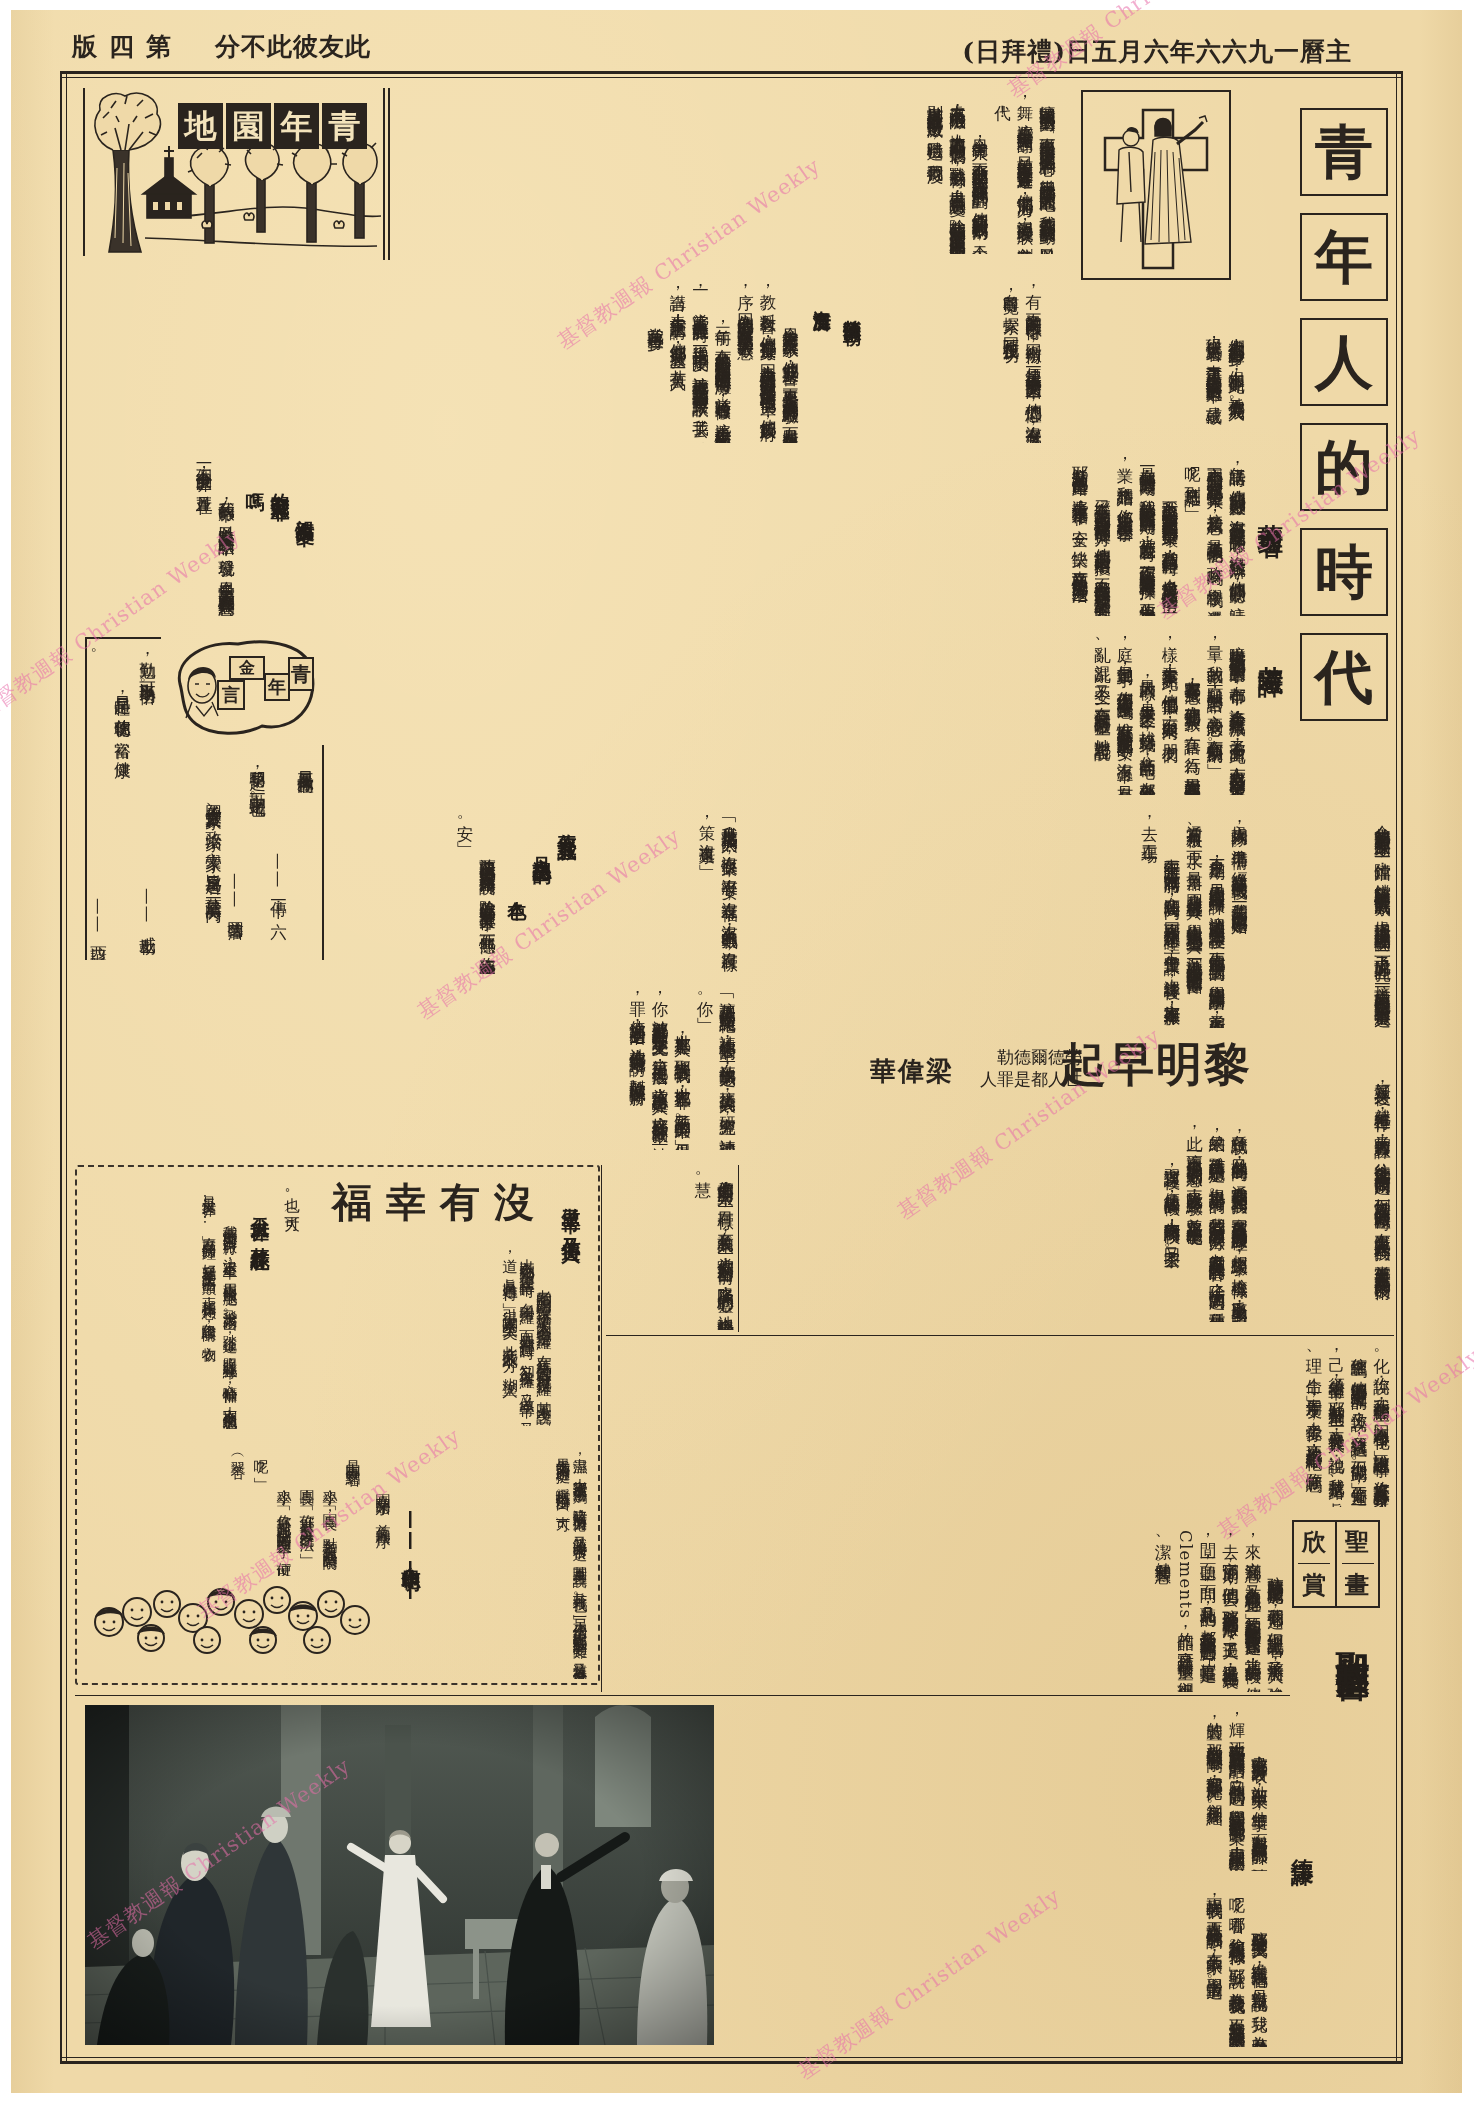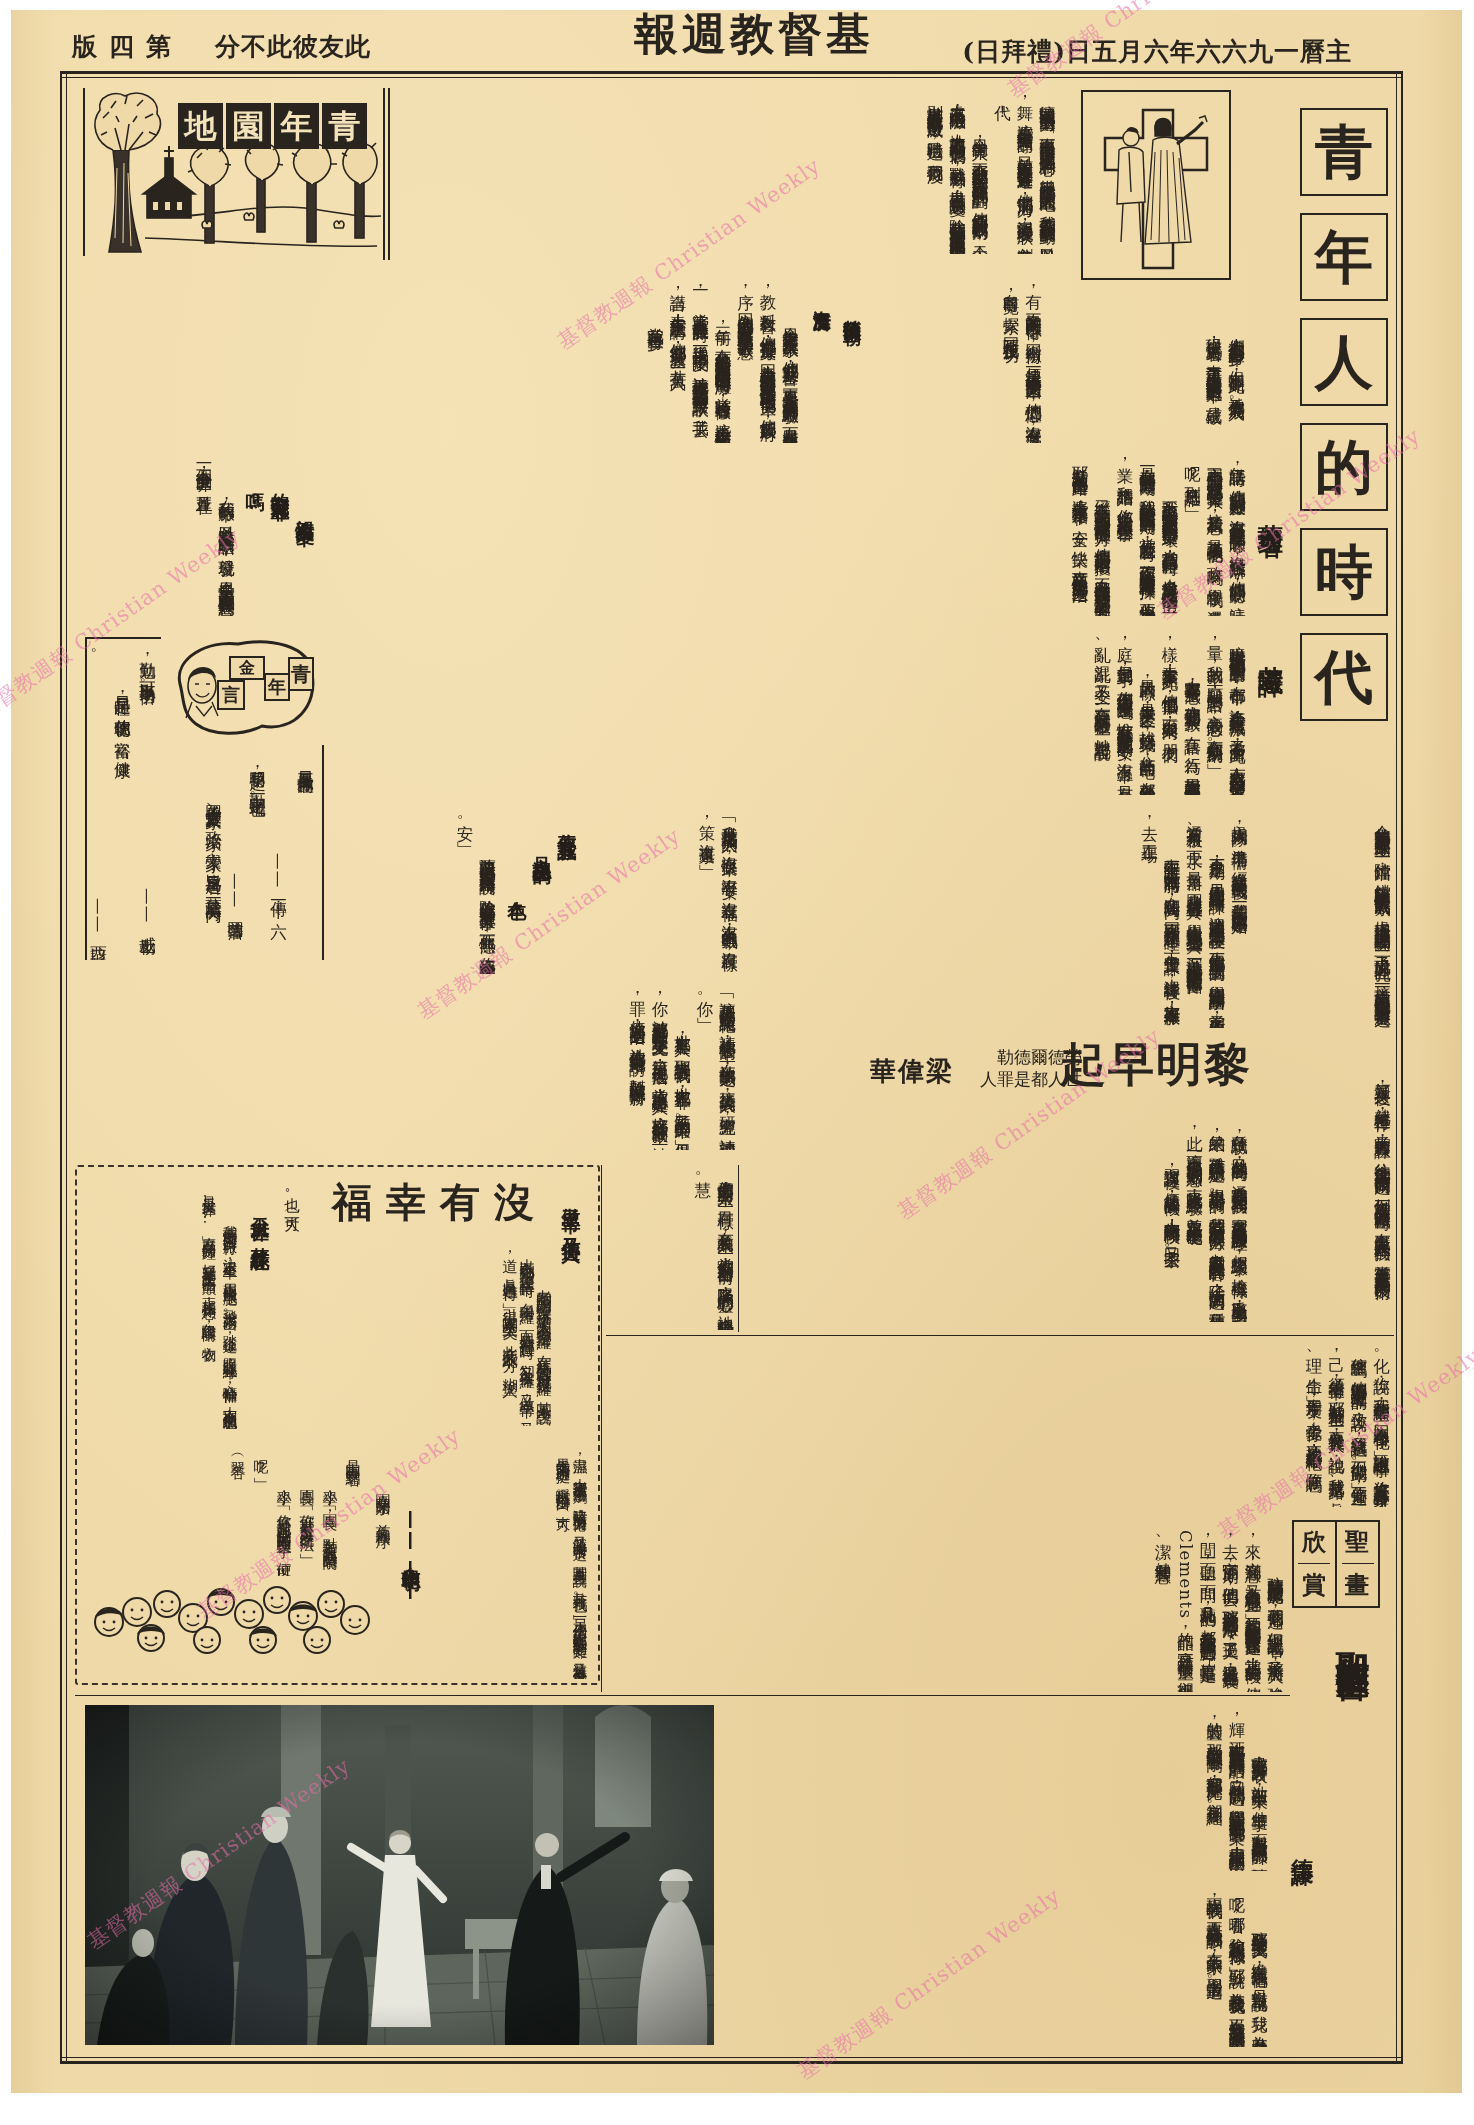--- a/index.html
+++ b/index.html
@@ -55,21 +55,20 @@
 </style>
 </head>
 <body>
 
 <div id="page">
   <div class="paper"></div>
 
   <div class="abs rtl hdr-issue">
     <span class="rtl is">此友彼此不分</span><span class="sp"></span><span class="rtl pg">第四版</span>
   </div>
-  <div class="abs rtl masthead">基督教週報</div>
   <div class="abs rtl hdr-date">主曆一九六六年六月五日(禮拜日)</div>
 
   <div class="abs frame-top"></div>
   <div class="abs frame-bottom"></div>
   <div class="abs frame-left"></div>
   <div class="abs frame-right"></div>
 
   <div class="abs yc-box">
     <svg width="300" height="168" viewBox="0 0 300 168">
       <g stroke="#2a241e" fill="none" stroke-width="1.6">

